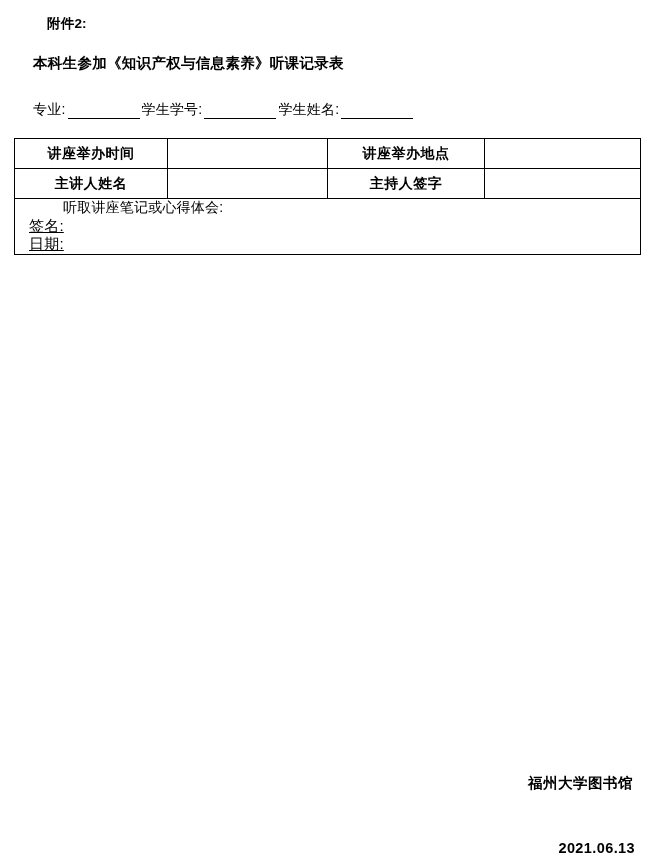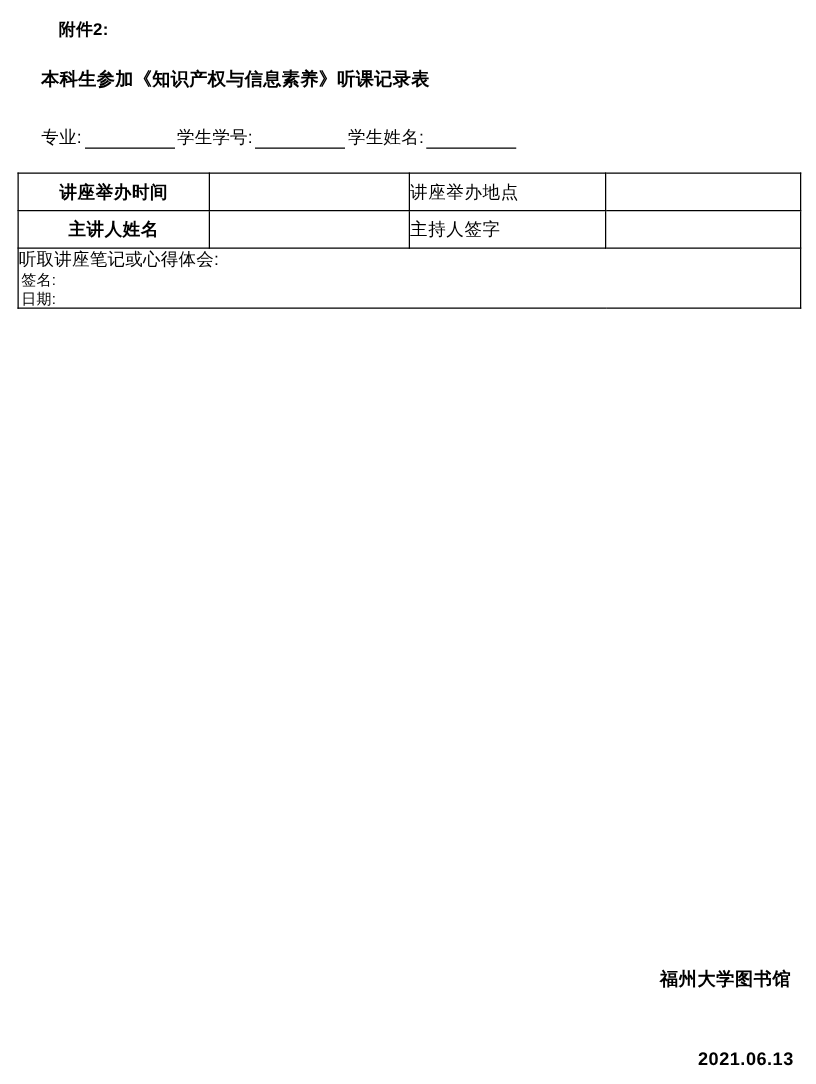--- a/index.html
+++ b/index.html
@@ -72,47 +72,49 @@
   td.label-cell {
     text-align: center;
     font-weight: bold;
     letter-spacing: 0.5px;
     width: 152px;
   }
   td.value-cell {
     width: 159px;
   }
   td.label-cell-2 {
-    text-align: left;
-    font-weight: normal;
+    text-align: center;
+    font-weight: bold;
     letter-spacing: 0.5px;
     width: 156px;
   }
   td.value-cell-2 {
     width: 155px;
   }
   td.full-value {
     width: 470px;
   }
   td.notes-cell {
     height: 621px;
     vertical-align: top;
     padding: 3px 0 0 24px;
     font-size: 14px;
     line-height: 1.22;
   }
   .notes-title {
     font-size: 14px;
     letter-spacing: 0.2px;
     margin-bottom: 1px;
+    margin-left: 48px;
   }
   .notes-sub {
-    font-size: 12px;
+    font-size: 15px;
     letter-spacing: 0.2px;
-    margin-left: 2px;
+    margin-left: 14px;
+    text-decoration: underline;
   }
   .footer-org {
     position: absolute;
     right: 20px;
     top: 774px;
     font-size: 14.5px;
     font-weight: bold;
     letter-spacing: 0.5px;
   }
   .footer-date {

